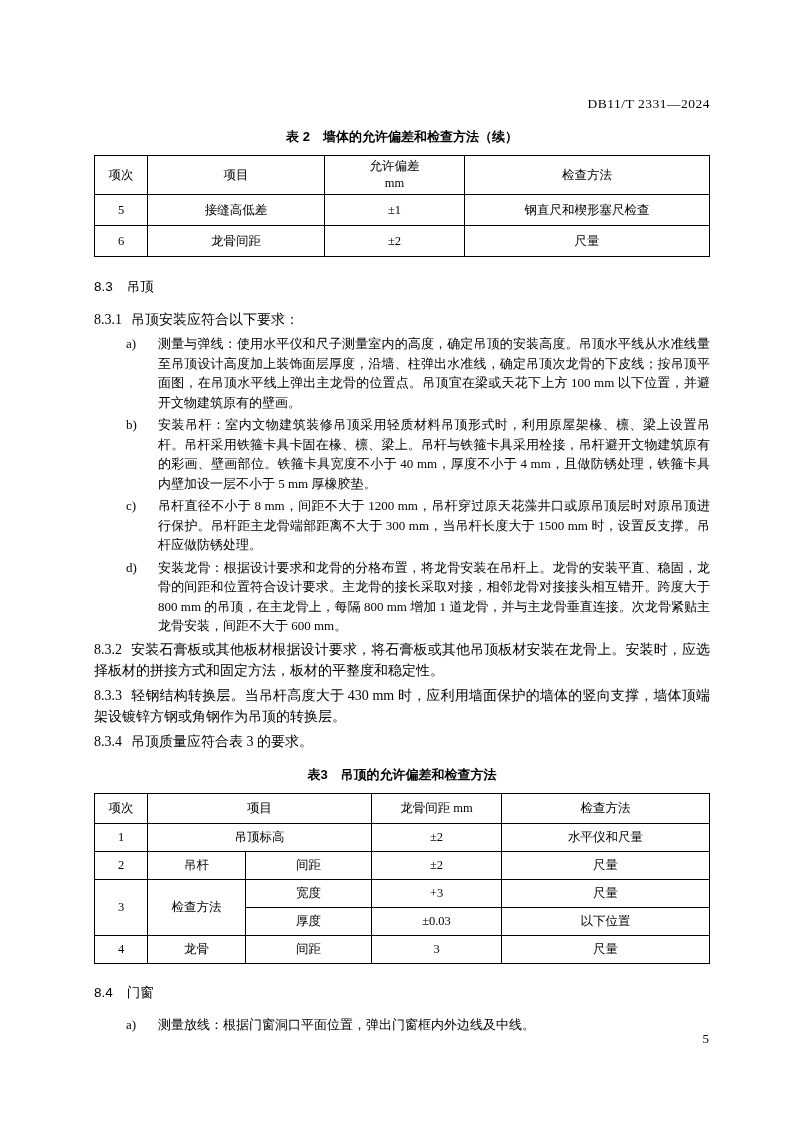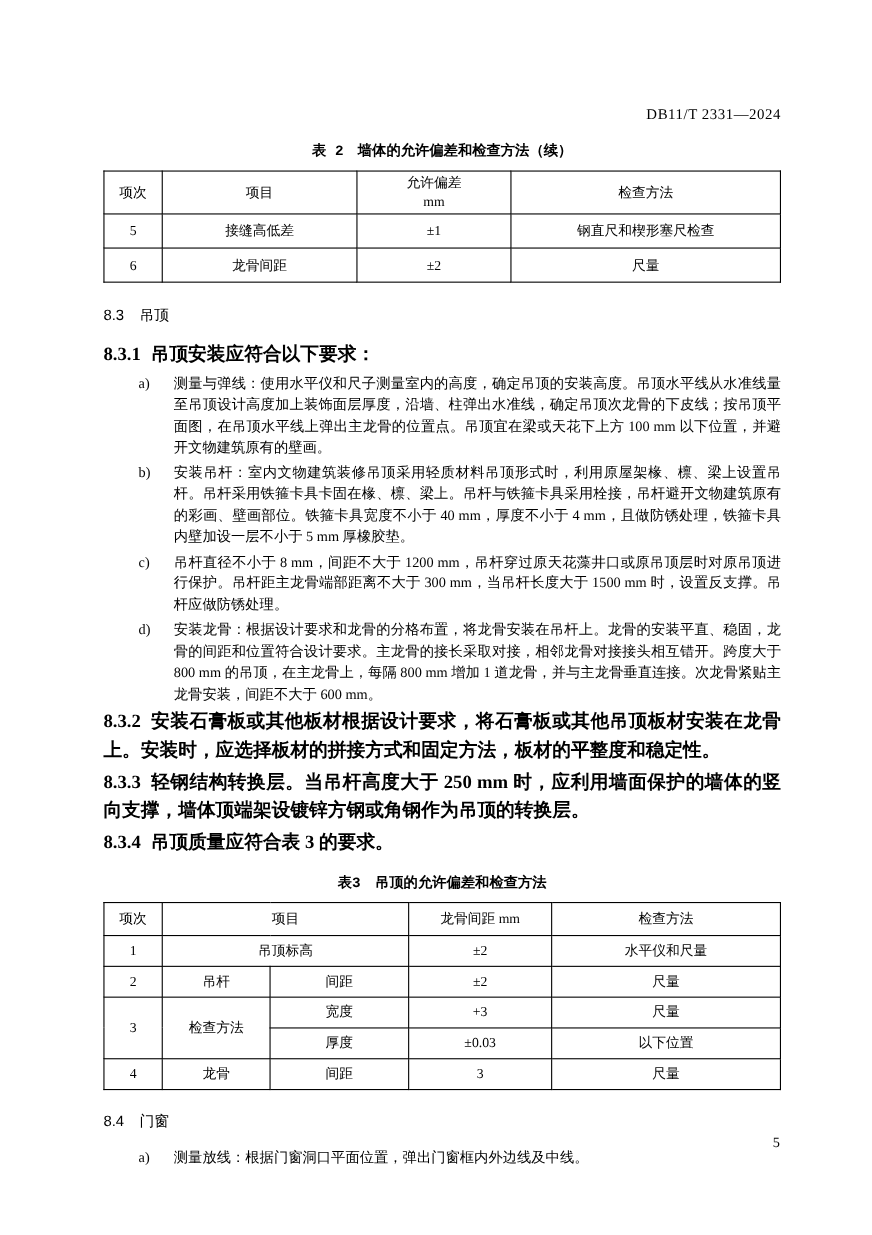--- a/index.html
+++ b/index.html
@@ -17,21 +17,21 @@
   .doc-number {
     text-align: right;
     font-size: 13.5px;
     letter-spacing: 0.5px;
     margin-bottom: 16px;
     font-family: "Liberation Serif", "DejaVu Serif", serif;
   }
 
   .table-title {
     text-align: center;
-    font-family: Liberation Mono, monospace;
+    font-family: Liberation Sans, sans-serif;
     font-weight: bold;
     font-size: 13px;
     margin-bottom: 9px;
   }
 
   table.std {
     width: 100%;
     border-collapse: collapse;
     table-layout: fixed;
     font-size: 12.5px;
@@ -54,25 +54,24 @@
 
   .section-heading {
     font-family: "Liberation Sans", "DejaVu Sans", sans-serif;
     font-weight: normal;
     font-size: 13.5px;
     margin: 0 0 13px 0;
   }
   .section-heading .num { margin-right: 14px; }
 
   .clause {
-    font-size: 17px;
+    font-size: 14px;
     line-height: 1.5;
     text-align: justify;
     margin: 0 0 4px 0;
-    font-weight: bold;
   }
   .clause .num { margin-right: 9px; }
 
   .list-item {
     display: flex;
     padding-left: 32px;
     font-size: 13px;
     line-height: 1.5;
     margin: 0 0 3px 0;
   }
@@ -154,21 +153,21 @@
     </div>
     <div class="list-item">
       <span class="marker">d)</span>
       <span class="t">安装龙骨：根据设计要求和龙骨的分格布置，将龙骨安装在吊杆上。龙骨的安装平直、稳固，龙骨的间距和位置符合设计要求。主龙骨的接长采取对接，相邻龙骨对接接头相互错开。跨度大于 800 mm 的吊顶，在主龙骨上，每隔 800 mm 增加 1 道龙骨，并与主龙骨垂直连接。次龙骨紧贴主龙骨安装，间距不大于 600 mm。</span>
     </div>
 
     <p class="clause">
       <span class="num">8.3.2</span><span>安装石膏板或其他板材根据设计要求，将石膏板或其他吊顶板材安装在龙骨上。安装时，应选择板材的拼接方式和固定方法，板材的平整度和稳定性。</span>
     </p>
     <p class="clause">
-      <span class="num">8.3.3</span><span>轻钢结构转换层。当吊杆高度大于 250 mm 时，应利用墙面保护的墙体的竖向支撑，墙体顶端架设镀锌方钢或角钢作为吊顶的转换层。</span>
+      <span class="num">8.3.3</span><span>轻钢结构转换层。当吊杆高度大于 430 mm 时，应利用墙面保护的墙体的竖向支撑，墙体顶端架设镀锌方钢或角钢作为吊顶的转换层。</span>
     </p>
     <p class="clause">
       <span class="num">8.3.4</span><span>吊顶质量应符合表 3 的要求。</span>
     </p>
 
     <div class="table-title t3-title">表3　吊顶的允许偏差和检查方法</div>
 
     <table class="std" id="table3">
       <colgroup>
         <col style="width:53px">

